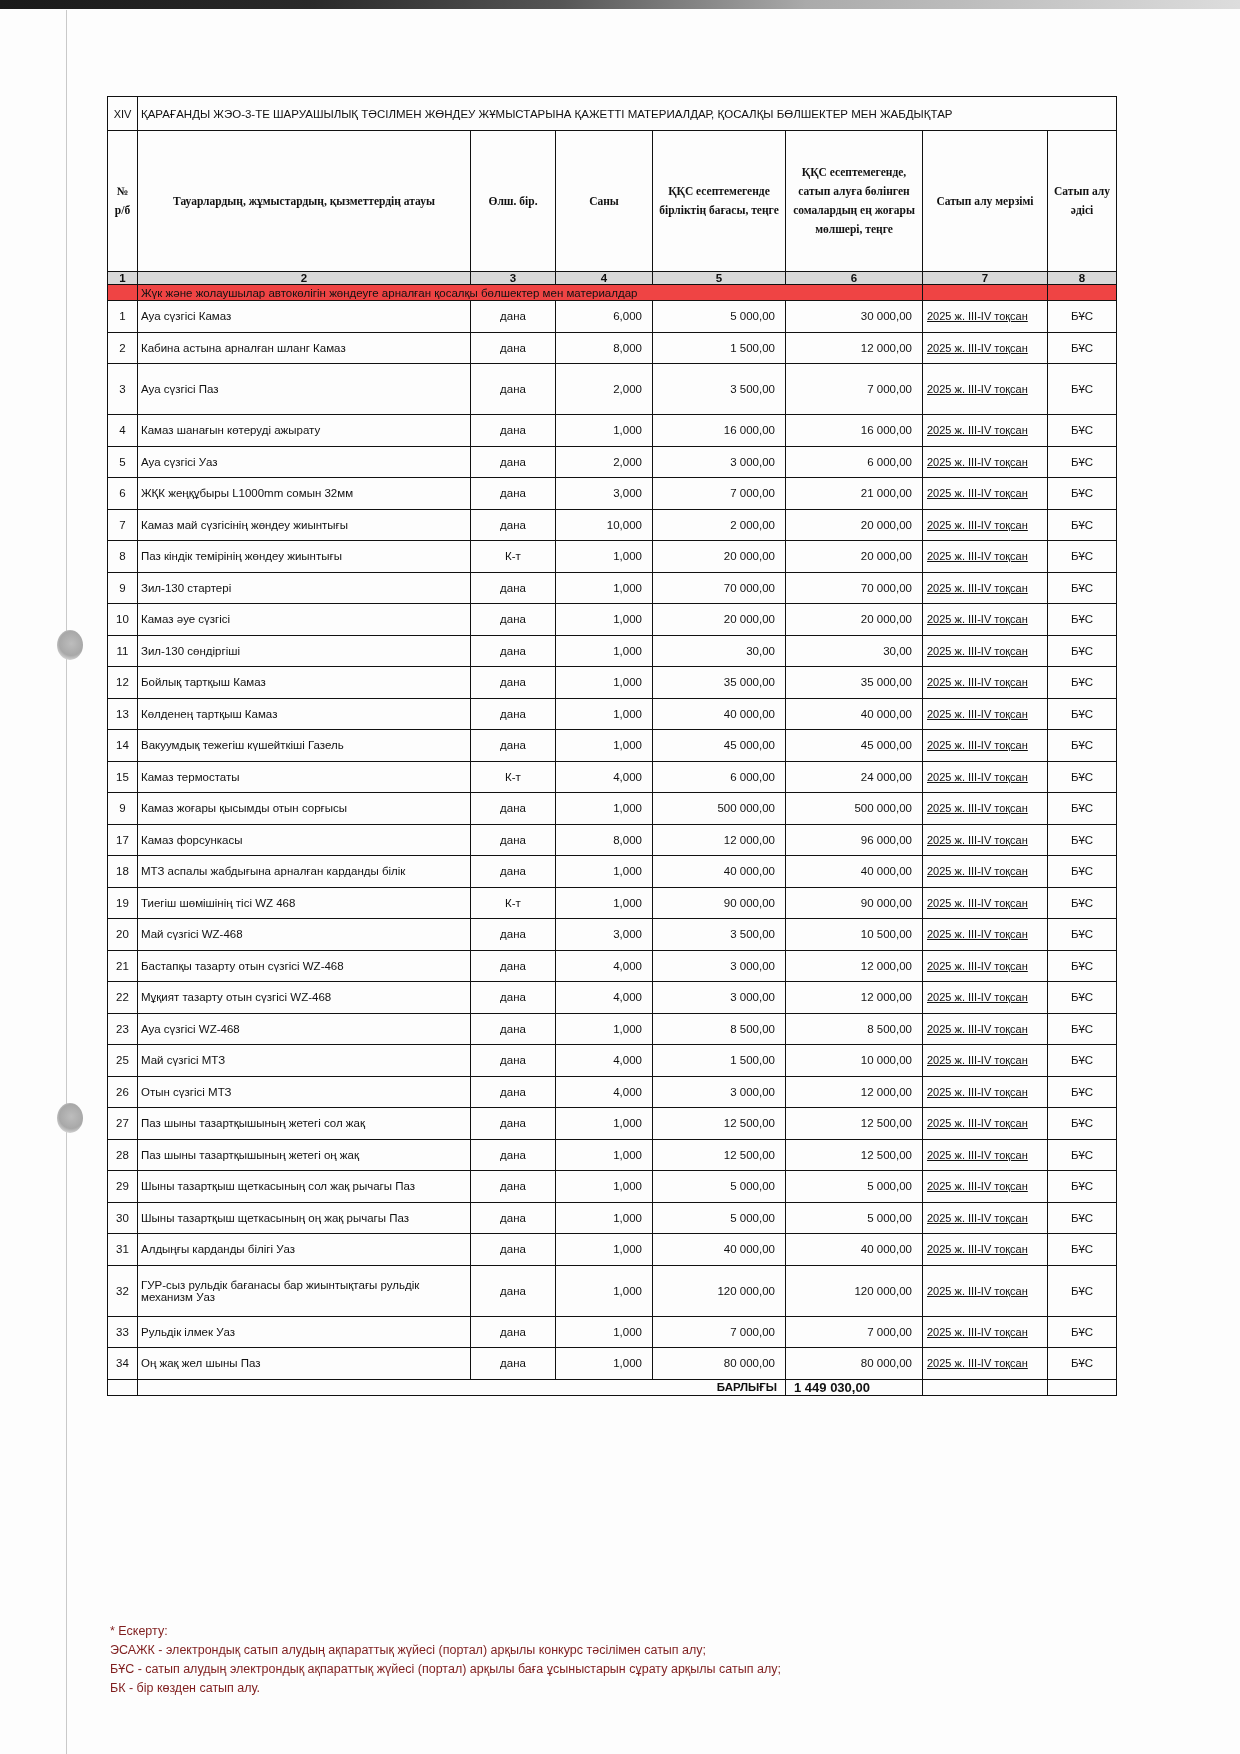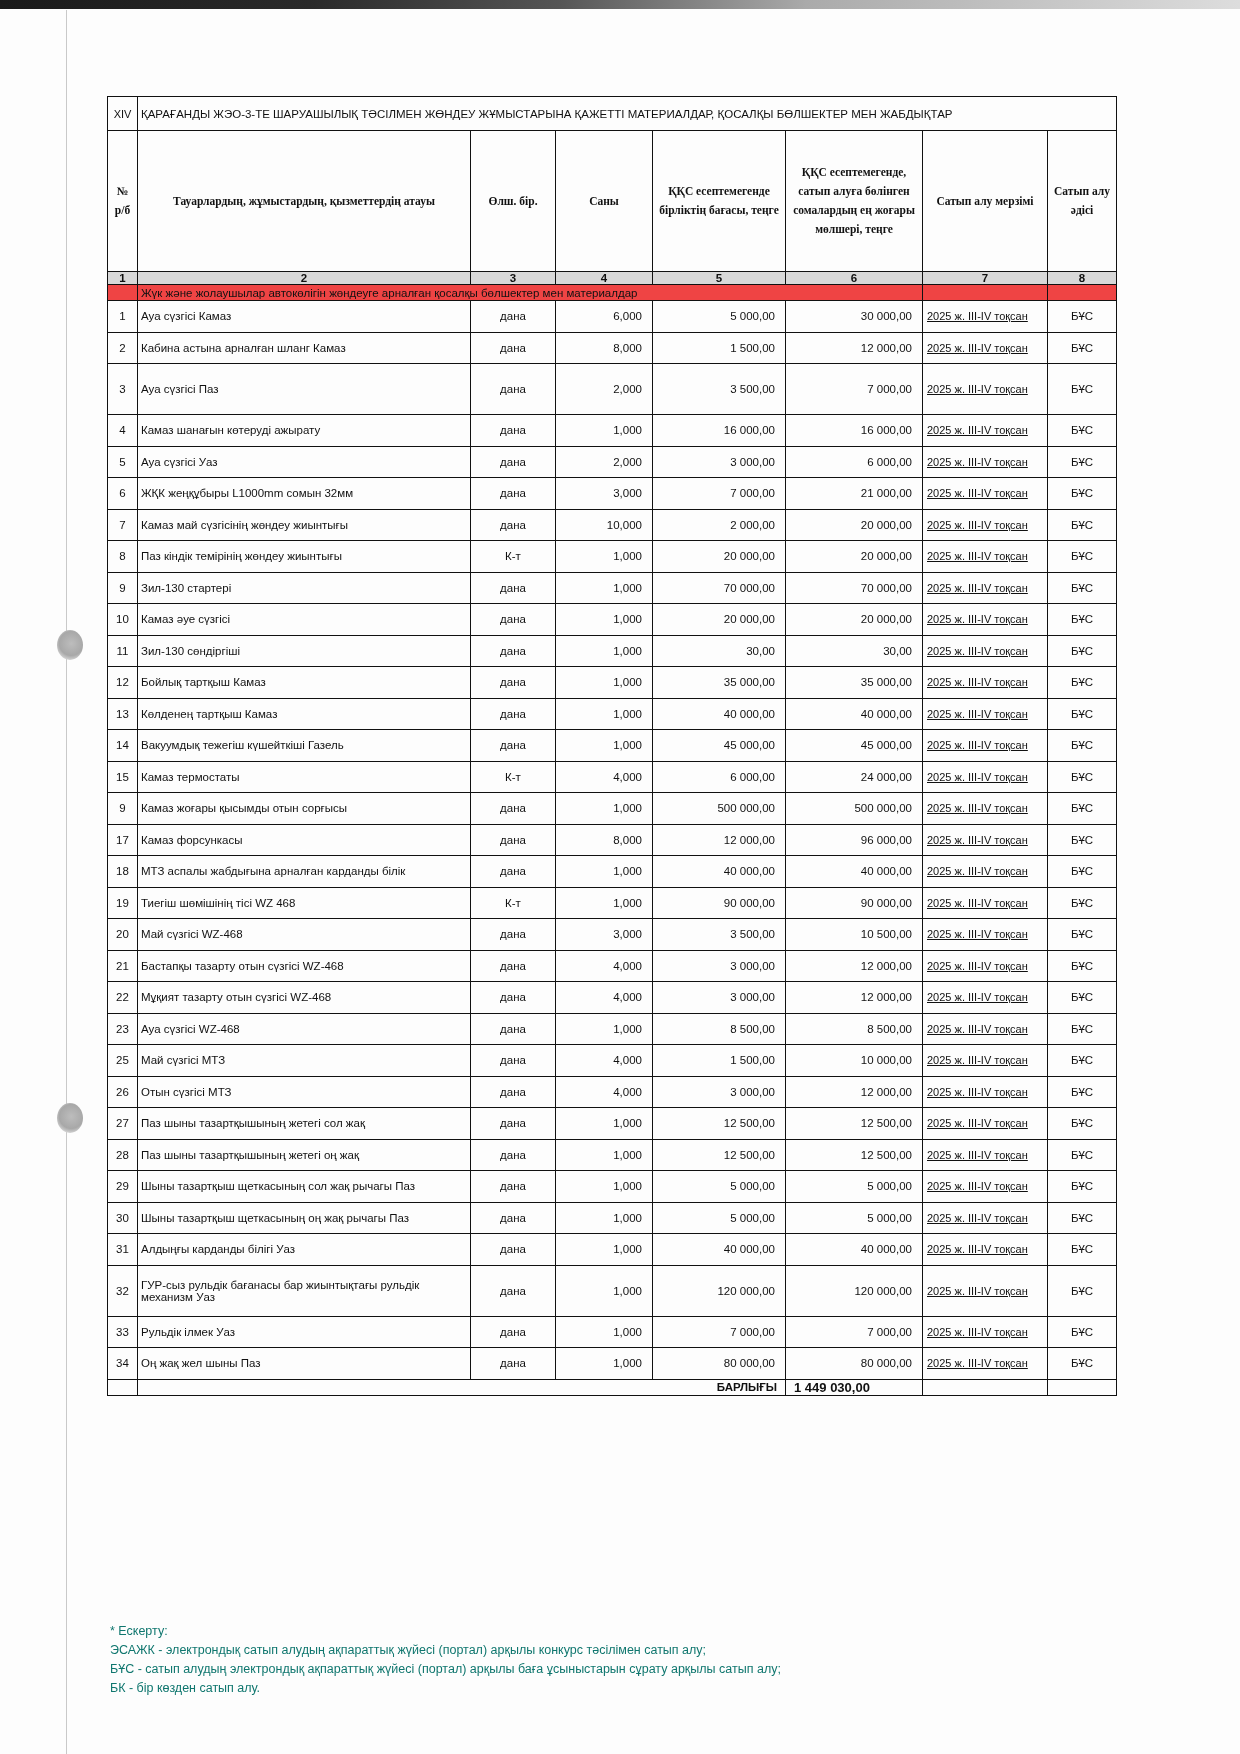--- a/index.html
+++ b/index.html
@@ -40,21 +40,21 @@
   .row.tall td { height: 50px; }
   .c-num { text-align: center; }
   .c-unit { text-align: center; }
   .c-right { text-align: right; padding-right: 10px !important; }
   .c-term { font-size: 11px !important; padding-left: 4px !important; white-space: nowrap; text-decoration: underline; }
   .c-method { text-align: center; }
   .total td { height: 15px; font-weight: bold; }
   .total .lbl { text-align: right; padding-right: 8px; }
   .total .val { font-size: 13px; text-align: left; padding-left: 8px; }
   .footnote {
-    position: absolute; left: 110px; top: 1622px; font-size: 12.5px; line-height: 19px; color: #0f766e;
+    position: absolute; left: 110px; top: 1622px; font-size: 12.5px; line-height: 19px; color: #7f1d1d;
   }
 </style>
 </head>
 <body>
 
 <div class="scan-top"></div>
 <div class="margin-line"></div>
 <div class="hole" style="left:57px; top:630px;"></div>
 <div class="hole" style="left:57px; top:1103px;"></div>
 

